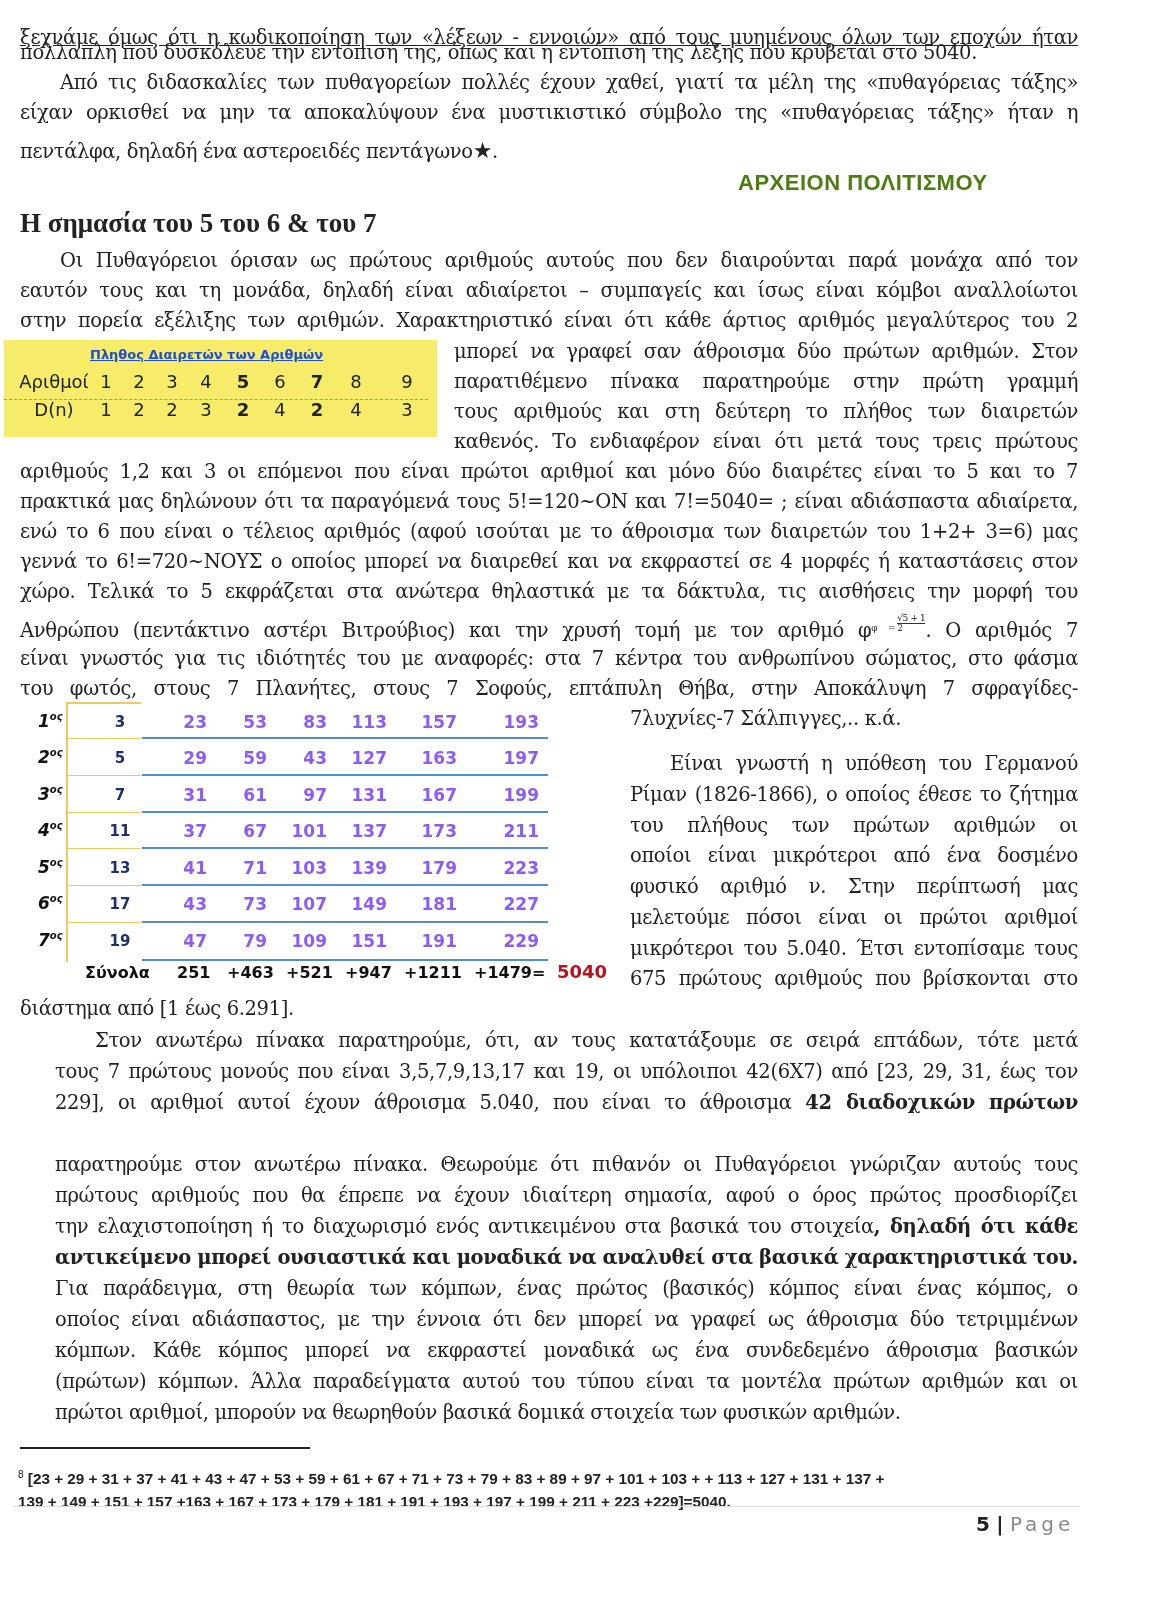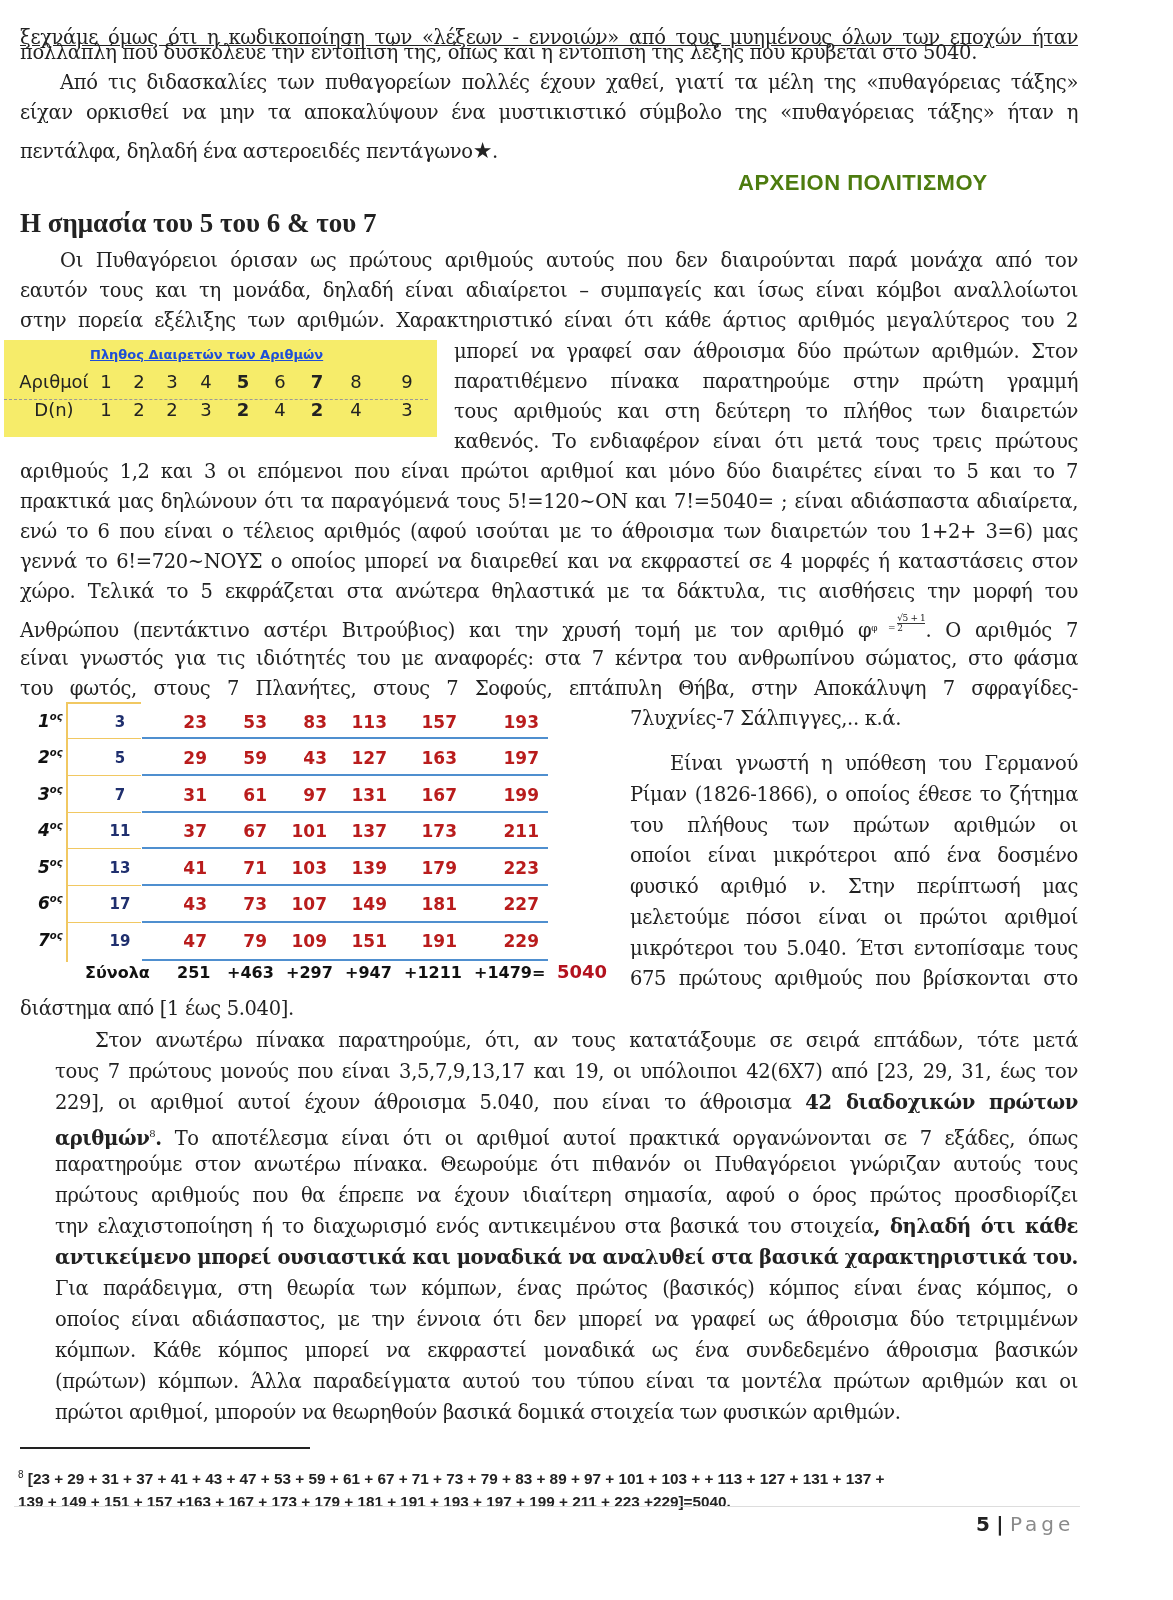--- a/index.html
+++ b/index.html
@@ -26,21 +26,21 @@
   .div-sep { position: absolute; left: 4px; width: 424px; top: 399px; border-top: 1px dashed #999; }
   
   .prime-table { position: absolute; left: 0; top: 700px; width: 620px; height: 300px;
                  font-family: "DejaVu Sans", sans-serif; }
   .yline { position: absolute; left: 66px; top: 2px; width: 2px; height: 260px; background: #f1c862; }
   .ytop { position: absolute; left: 66px; top: 2px; width: 75px; height: 2px; background: #f1c862; }
   .prow { position: absolute; left: 0; width: 620px; height: 36px; }
   .pord { position: absolute; left: 38px; top: 6px; font-weight: bold; font-style: italic; font-size: 17px; color: #111; }
   .pord sup { font-size: 10px; }
   .pfirst { position: absolute; left: 100px; top: 8px; width: 40px; text-align: center; font-weight: bold; font-size: 15px; color: #1f2f6e; }
-  .pval { position: absolute; top: 7px; font-weight: bold; font-size: 17px; color: #b91c1c; text-align: right; width: 50px; }
+  .pval { position: absolute; top: 7px; font-weight: bold; font-size: 17px; color: #8b5cf6; text-align: right; width: 50px; }
   .ysep { position: absolute; left: 66px; width: 75px; height: 1px; background: #f1c862; }
   .bsep { position: absolute; left: 142px; width: 330px; height: 2px; background: #4f8fcf; }
   .totals { position: absolute; left: 0; top: 260px; width: 620px; height: 30px; font-weight: bold; font-size: 16px; color: #111; }
   .totals span { position: absolute; top: 3px; }
   .totals .grand { color: #b3121e; font-size: 18px; top: 1px; }
   .footnote-rule { position: absolute; left: 20px; top: 1447px; width: 290px; height: 2px; background: #222; }
   .footnote { position: absolute; left: 18px; top: 1463px; width: 1060px; font-family: "Liberation Sans", sans-serif;
               font-weight: bold; font-size: 15.3px; line-height: 23px; color: #222; }
   .footnote sup { font-weight: normal; font-size: 10px; }
   .footer-rule { position: absolute; left: 14px; top: 1506px; width: 1066px; height: 1px; background: #ddd; }
@@ -206,47 +206,44 @@
       <span class="pval" style="left:337px;">151</span>
       <span class="pval" style="left:407px;">191</span>
       <span class="pval" style="left:489px;">229</span>
     </div>
     <div class="bsep" style="top:259px;width:406px;"></div>
 
     <div class="totals">
       <span style="left:85px;">Σύνολα</span>
       <span style="left:177px;">251</span>
       <span style="left:227px;">+463</span>
-      <span style="left:286px;">+297</span>
+      <span style="left:286px;">+521</span>
       <span style="left:345px;">+947</span>
       <span style="left:404px;">+1211</span>
       <span style="left:474px;">+1479=</span>
       <span class="grand" style="left:557px;">5040</span>
     </div>
   </div>
 
   <div class="line last" style="left:630px;width:448px;top:704px;">7λυχνίες-7 Σάλπιγγες,.. κ.ά.</div>
   <div class="line indent" style="left:630px;width:448px;top:749px;">Είναι γνωστή η υπόθεση του Γερμανού</div>
   <div class="line" style="left:630px;width:448px;top:780px;">Ρίμαν (1826-1866), ο οποίος έθεσε το ζήτημα</div>
   <div class="line" style="left:630px;width:448px;top:811px;">του πλήθους των πρώτων αριθμών οι</div>
   <div class="line" style="left:630px;width:448px;top:841px;">οποίοι είναι μικρότεροι από ένα δοσμένο</div>
   <div class="line" style="left:630px;width:448px;top:872px;">φυσικό αριθμό ν. Στην περίπτωσή μας</div>
   <div class="line" style="left:630px;width:448px;top:903px;">μελετούμε πόσοι είναι οι πρώτοι αριθμοί</div>
   <div class="line" style="left:630px;width:448px;top:934px;">μικρότεροι του 5.040. Έτσι εντοπίσαμε τους</div>
   <div class="line" style="left:630px;width:448px;top:964px;">675 πρώτους αριθμούς που βρίσκονται στο</div>
 
-  <div class="line last" style="top:994px;">διάστημα από [1 έως 5.040].</div>
+  <div class="line last" style="top:994px;">διάστημα από [1 έως 6.291].</div>
 
   <div class="line" style="left:55px;width:1023px;padding-left:40px;box-sizing:border-box;top:1026px;">Στον ανωτέρω πίνακα παρατηρούμε, ότι, αν τους κατατάξουμε σε σειρά επτάδων, τότε μετά</div>
   <div class="line" style="left:55px;width:1023px;top:1057px;">τους 7 πρώτους μονούς που είναι 3,5,7,9,13,17 και 19, οι υπόλοιποι 42(6Χ7) από [23, 29, 31, έως τον</div>
   <div class="line" style="left:55px;width:1023px;top:1088px;">
     <span>229], οι αριθμοί αυτοί έχουν άθροισμα 5.040, που είναι το άθροισμα</span> <span class="b">42 διαδοχικών πρώτων</span>
-  </div>
-  <div class="line" style="left:55px;width:1023px;top:1119px;">
-    <span class="b">αριθμών</span><sup style="font-size:10px;">8</sup><span class="b">.</span> <span>Το αποτέλεσμα είναι ότι οι αριθμοί αυτοί πρακτικά οργανώνονται σε 7 εξάδες, όπως</span>
   </div>
   <div class="line" style="left:55px;width:1023px;top:1150px;">παρατηρούμε στον ανωτέρω πίνακα. Θεωρούμε ότι πιθανόν οι Πυθαγόρειοι γνώριζαν αυτούς τους</div>
   <div class="line" style="left:55px;width:1023px;top:1181px;">πρώτους αριθμούς που θα έπρεπε να έχουν ιδιαίτερη σημασία, αφού ο όρος πρώτος προσδιορίζει</div>
   <div class="line" style="left:55px;width:1023px;top:1212px;">
     <span>την ελαχιστοποίηση ή το διαχωρισμό ενός αντικειμένου στα βασικά του στοιχεία</span><span class="b">, δηλαδή ότι κάθε</span>
   </div>
   <div class="line" style="left:55px;width:1023px;top:1274px;">Για παράδειγμα, στη θεωρία των κόμπων, ένας πρώτος (βασικός) κόμπος είναι ένας κόμπος, ο</div>
   <div class="line b" style="left:55px;width:1023px;top:1243px;">αντικείμενο μπορεί ουσιαστικά και μοναδικά να αναλυθεί στα βασικά χαρακτηριστικά του.</div>
   <div class="line" style="left:55px;width:1023px;top:1305px;">οποίος είναι αδιάσπαστος, με την έννοια ότι δεν μπορεί να γραφεί ως άθροισμα δύο τετριμμένων</div>
   <div class="line" style="left:55px;width:1023px;top:1336px;">κόμπων. Κάθε κόμπος μπορεί να εκφραστεί μοναδικά ως ένα συνδεδεμένο άθροισμα βασικών</div>

